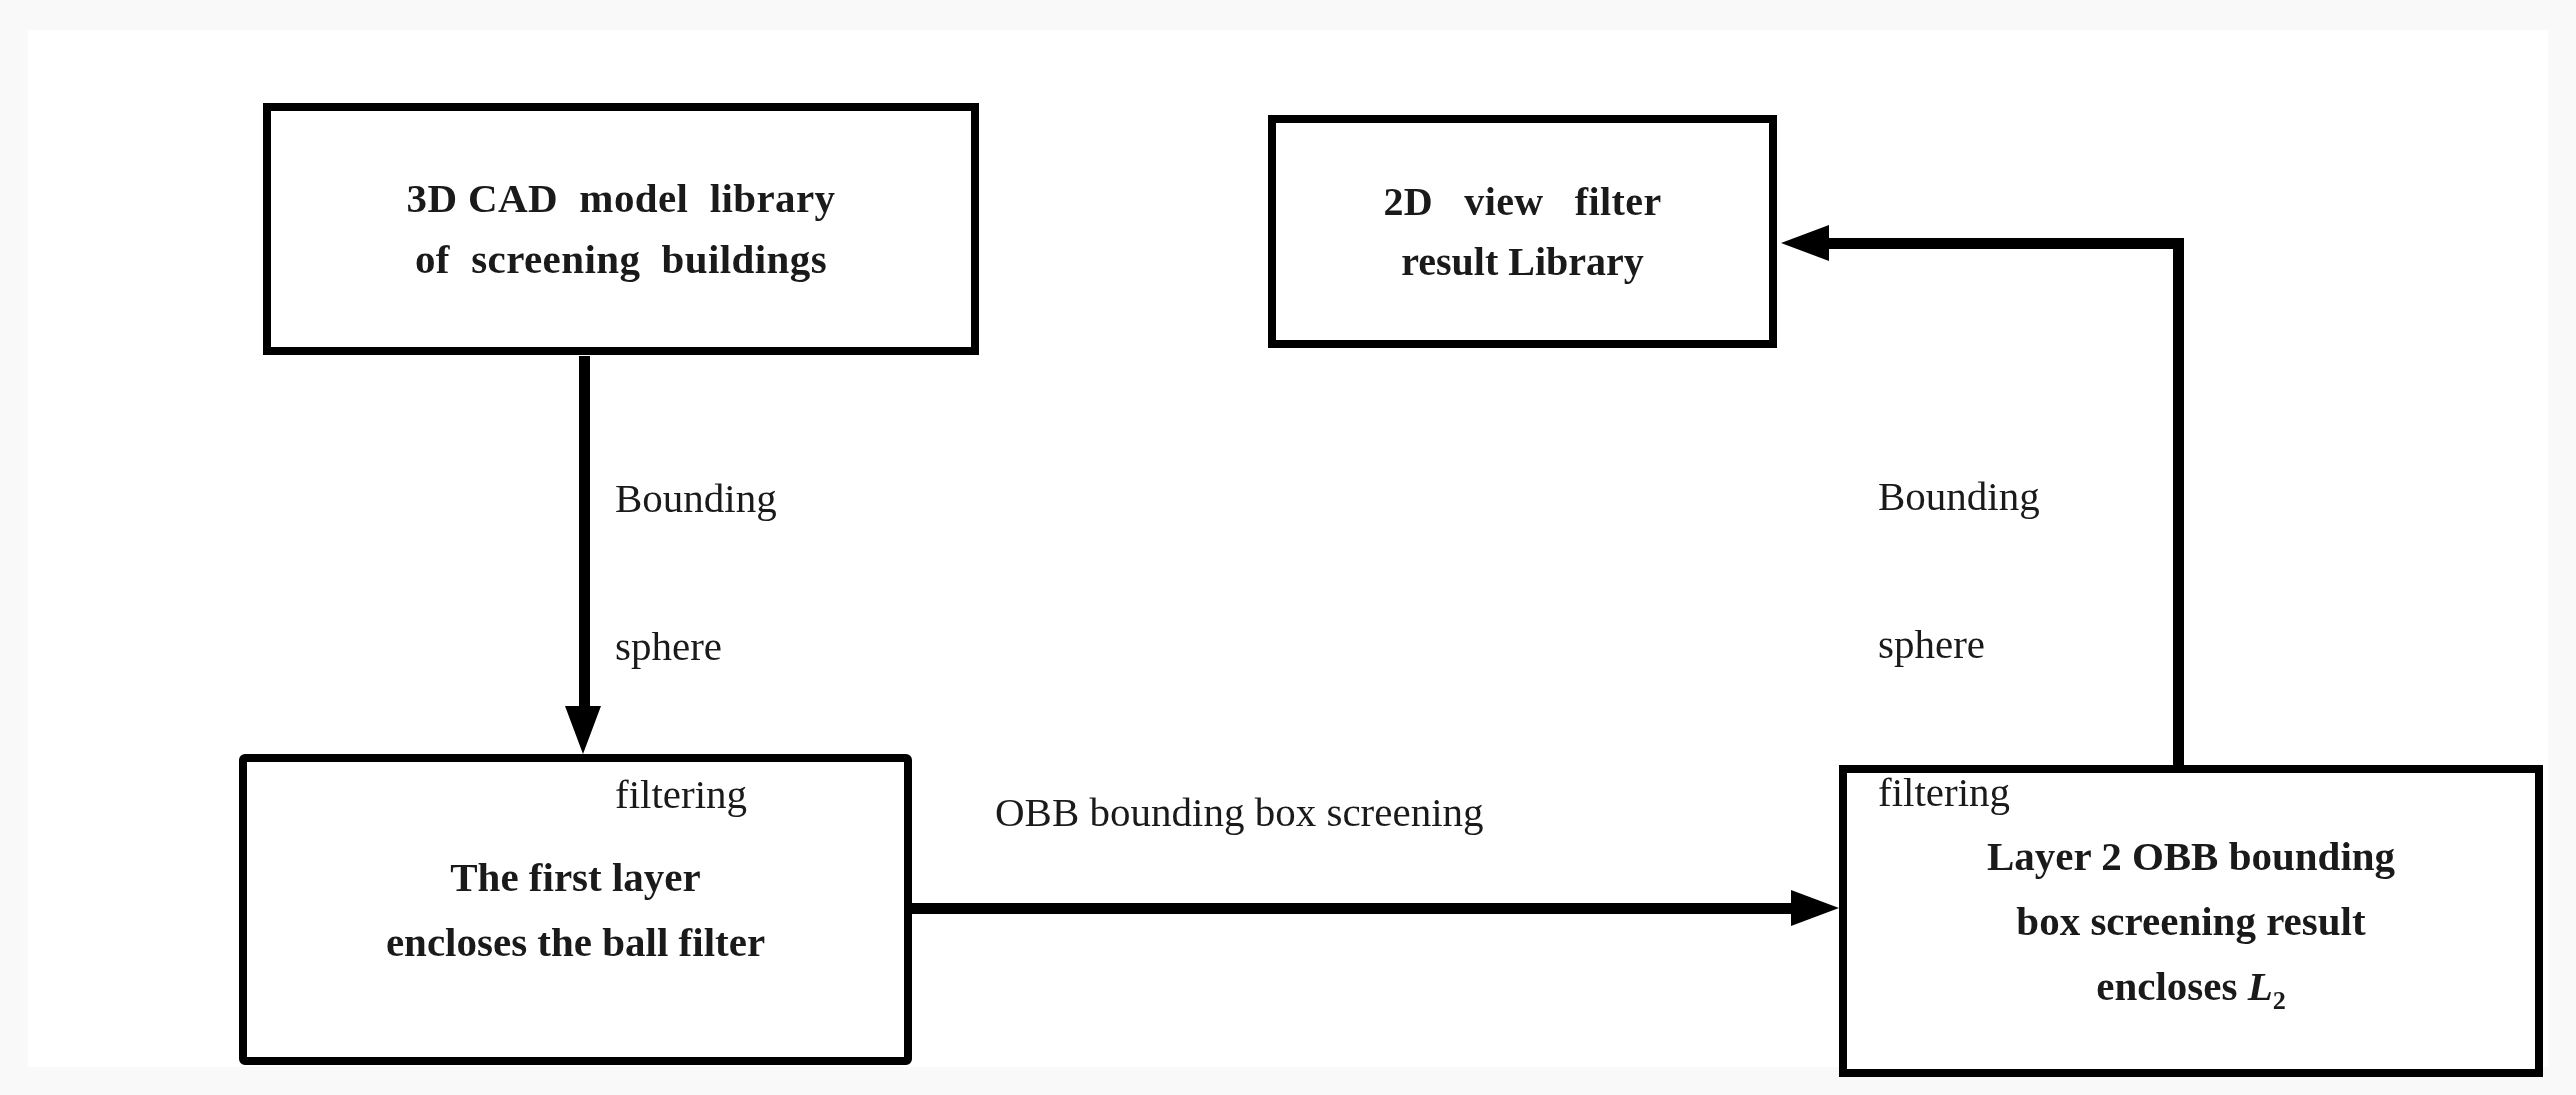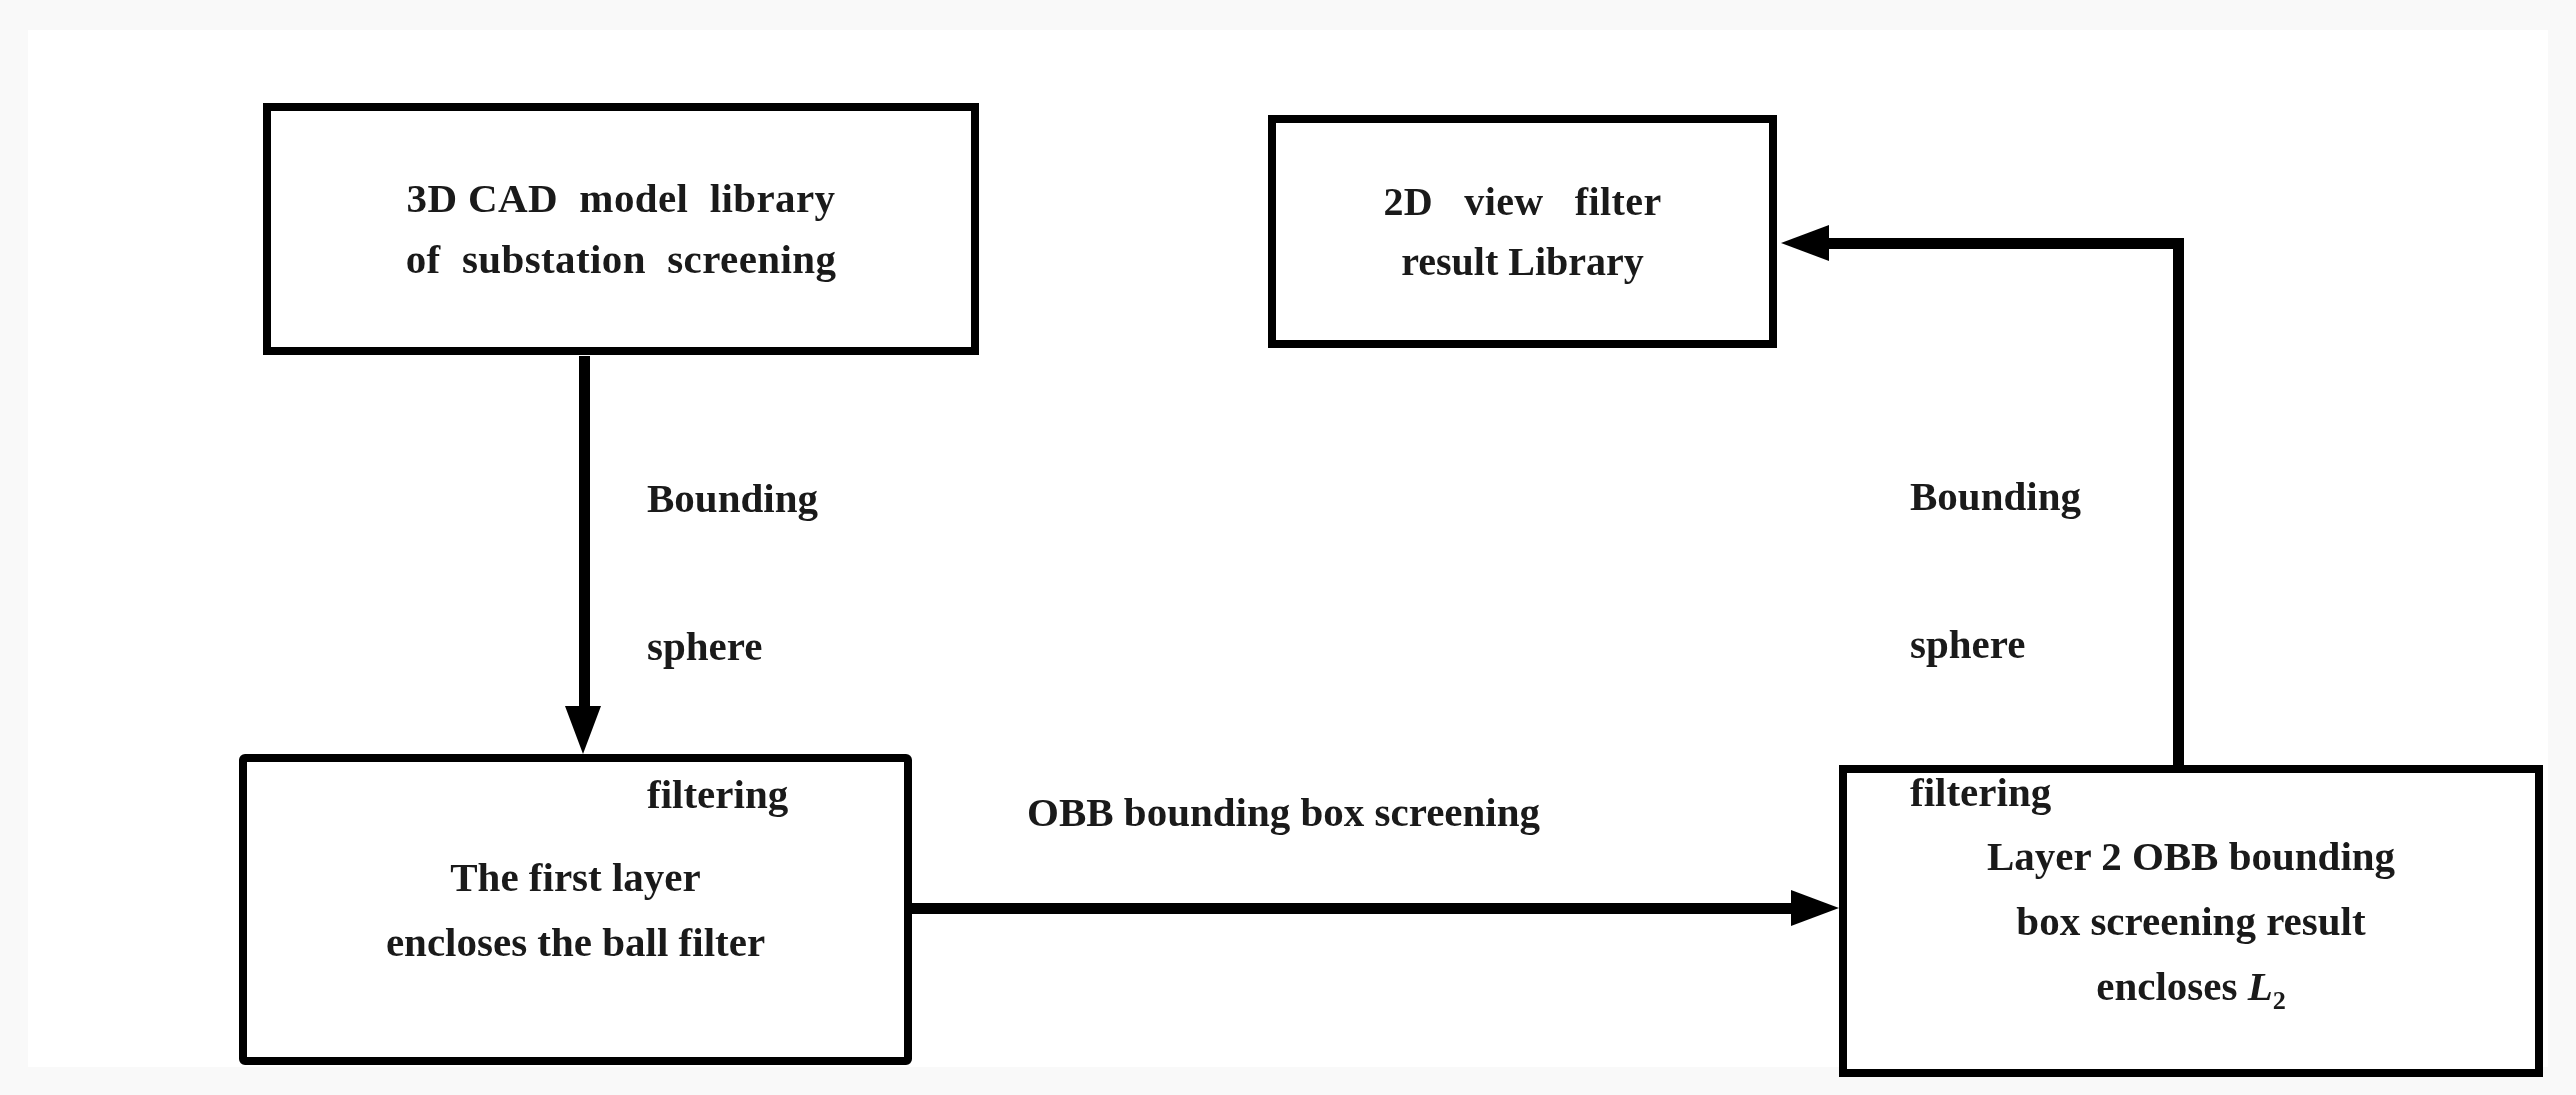--- a/index.html
+++ b/index.html
@@ -83,26 +83,25 @@
 
   
   #seg-l2-up    { left: 2145px; top: 208px;  width: 11.3px;  height: 527px; }
   #seg-l2-left  { left: 1791px; top: 208px;  width: 365px; height: 11.3px; }
   #ah-l2-view   { left: 1753px; top: 195px; }
 
   
   .edge-label {
     position: absolute;
     color: #1a1a1a;
-    font-weight: bold;
+    font-weight: normal;
     font-size: 41px;
     line-height: 1.0;
     white-space: pre;
     z-index: 5;
-    margin-left: 32px;
   }
   .edge-label .line { margin: 12.7px 0; }
 
   #label-left   { left: 587px;  top: 353px; text-align: left; }
   #label-right  { left: 1850px; top: 351px; text-align: left; }
   #label-mid    { left: 967px; top: 762px; }
 </style>
 </head>
 <body>
 
@@ -114,21 +113,21 @@
 
     <div class="seg" id="seg-l1-l2"></div>
     <div class="arrowhead arrow-right" id="ah-l1-l2"></div>
 
     <div class="seg" id="seg-l2-up"></div>
     <div class="seg" id="seg-l2-left"></div>
     <div class="arrowhead arrow-left" id="ah-l2-view"></div>
 
     <div class="node" id="node-cad">
       <div class="line">3D CAD  model  library</div>
-      <div class="line">of  substation  screening</div>
+      <div class="line">of  screening  buildings</div>
     </div>
 
     <div class="node" id="node-view">
       <div class="line l1">2D   view   filter</div>
       <div class="line">result Library</div>
     </div>
 
     <div class="node" id="node-l1">
       <div class="line">The first layer</div>
       <div class="line">encloses the ball filter</div>

